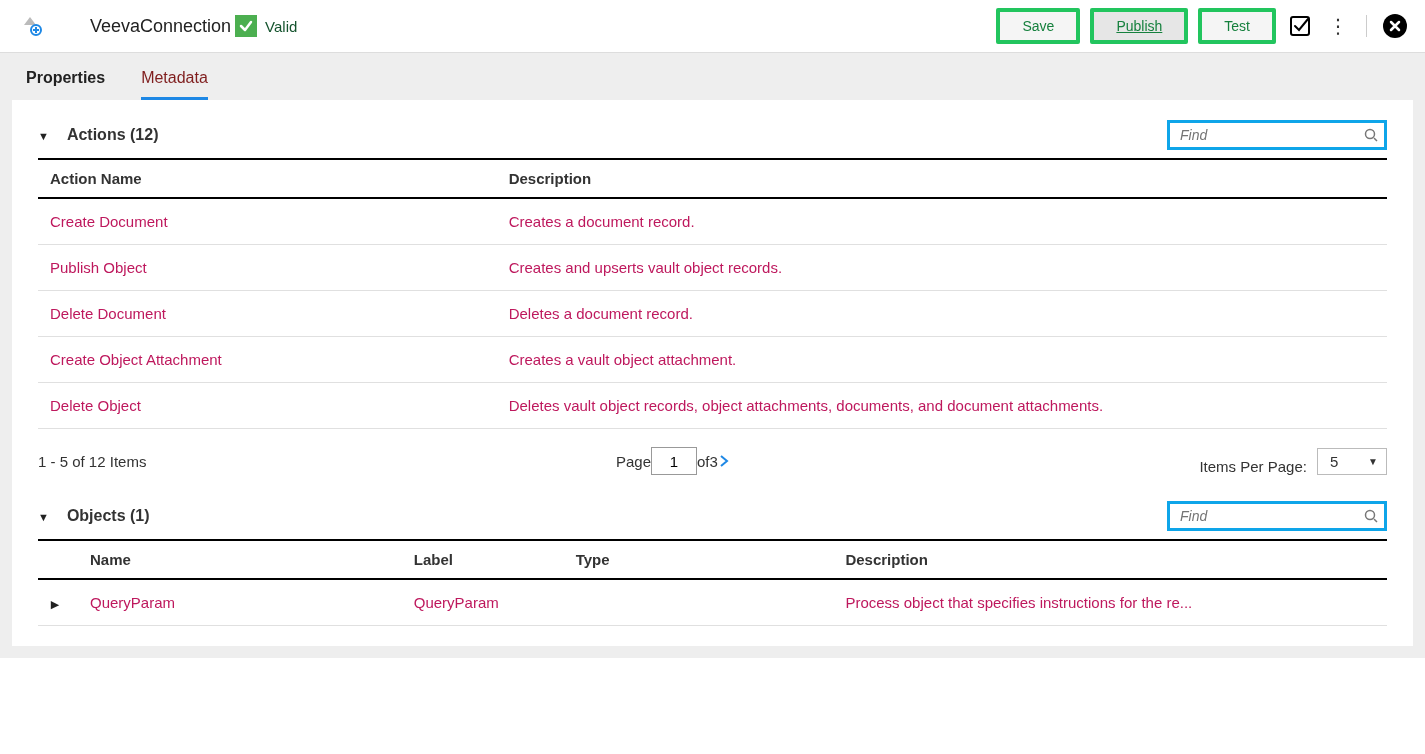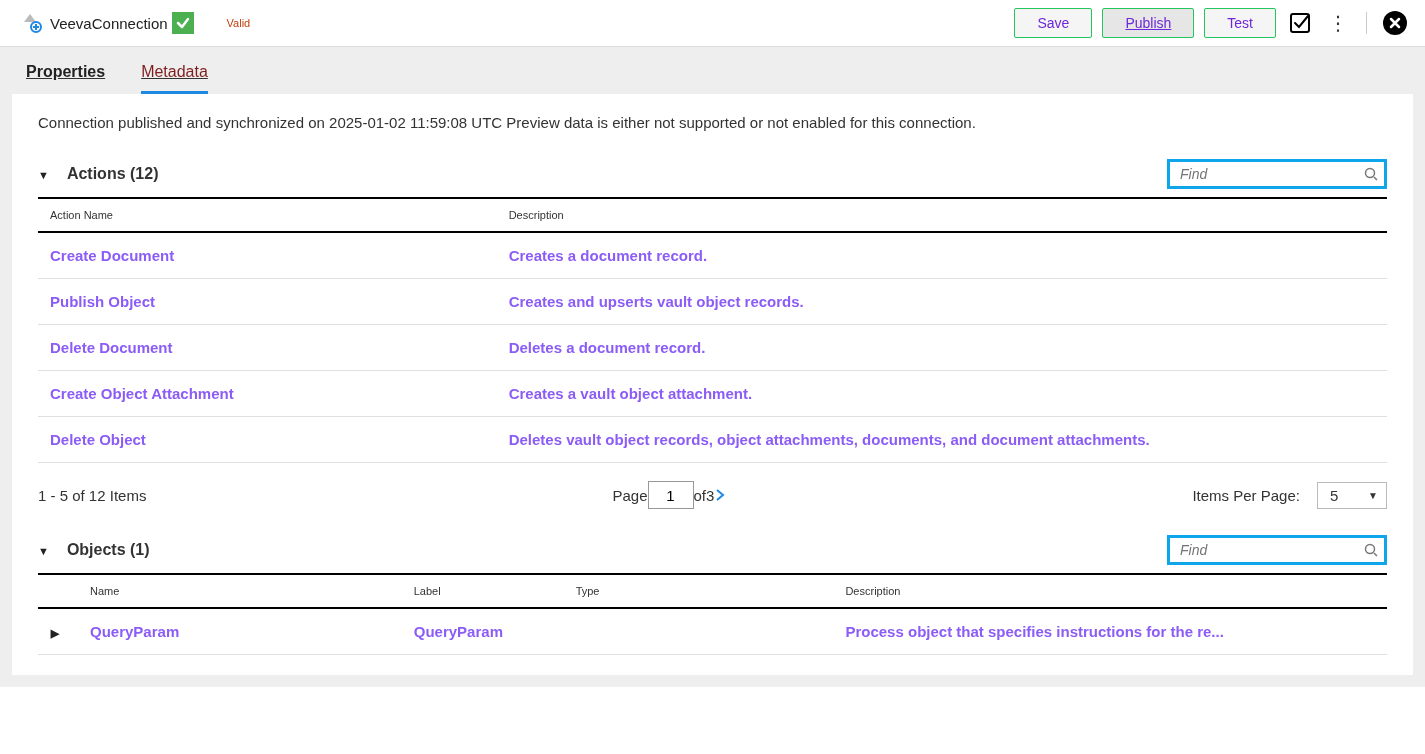--- a/index.html
+++ b/index.html
@@ -24,52 +24,52 @@
   }
   .app-icon {
     width: 28px;
     height: 24px;
     margin-right: 6px;
     display:flex;
     align-items:center;
     justify-content:center;
   }
   .connection-name {
-    font-size: 15px;
+    font-size: 18px;
     color: #222;
+    margin-left: 40px;
   }
   .valid-check {
     display: inline-flex;
     align-items: center;
     justify-content: center;
     width: 22px;
     height: 22px;
     background: #4caf50;
     color: #fff;
     margin-left: 4px;
     margin-right: 8px;
   }
   .valid-text {
-    font-size: 11px;
-    color: #c2410c;
-    margin-left: 25px;
+    font-size: 15px;
+    color: #14532d;
   }
   .header-right {
     display: flex;
     align-items: center;
     gap: 10px;
   }
   .btn {
-    border: 1px solid #22c55e;
+    border: 4px solid #22c55e;
     background: #f5f5f5;
     padding: 6px 22px;
     font-size: 14px;
     cursor: pointer;
     border-radius: 2px;
-    color: #6d28d9;
+    color: #15803d;
   }
   .btn.publish { background: #e6e6e6; text-decoration: underline; }
   .icon-btn {
     width: 28px;
     height: 28px;
     display: inline-flex;
     align-items:center;
     justify-content:center;
     cursor:pointer;
   }
@@ -92,21 +92,20 @@
     color:#fff;
     display:flex;
     align-items:center;
     justify-content:center;
     font-size:14px;
     font-weight:bold;
   }
   .tabbar {
     background: #eee;
     padding: 16px 26px 0 26px;
-    text-decoration: underline;
   }
   .tabs {
     display: flex;
     gap: 36px;
     font-size: 16px;
   }
   .tab {
     padding-bottom: 10px;
     cursor:pointer;
     color:#222;
@@ -180,31 +179,30 @@
     align-items:center;justify-content:center;
   }
   table.data {
     width: 100%;
     border-collapse: collapse;
     border-top: 2px solid #000;
     border-bottom: 1px solid #ccc;
   }
   table.data th {
     text-align: left;
-    font-size: 11px;
-    font-weight: 400;
+    font-size: 15px;
+    font-weight: 700;
     padding: 10px 12px;
     border-bottom: 2px solid #000;
   }
   table.data td {
     padding: 14px 12px;
     border-bottom: 1px solid #e0e0e0;
     font-size: 15px;
-    color: #8b5cf6;
-    font-weight: bold;
+    color: #be185d;
   }
   .pager {
     display:flex;
     align-items:center;
     justify-content:space-between;
     padding: 18px 0 26px 0;
     font-size:15px;
   }
   .pager-center{
     display:flex;
@@ -216,22 +214,22 @@
     text-align:center;
     border:1px solid #999;
     font-size:15px;
   }
   .pager-next{
     color:#1e88e5;
     cursor:pointer;
   }
   .pager-right{
     display:flex;
-    align-items:center;
-    gap:17px;
+    align-items:flex-end;
+    gap:10px;
   }
   .select-box{
     border:1px solid #bbb;
     padding:4px 28px 4px 12px;
     font-size:15px;
     position:relative;
     display:inline-flex;
     align-items:center;
     min-width:70px;
   }
@@ -294,21 +292,20 @@
 <div class="tabbar">
   <div class="tabs">
     <div class="tab inactive">Properties</div>
     <div class="tab active">Metadata</div>
   </div>
 </div>
 
 <div class="panel-wrap">
 <div class="panel">
 
-  <div class="info-text">Connection published and synchronized on 2025-01-02 11:59:08 UTC Preview data is either not supported or not enabled for this connection.</div>
 
   <div class="section-head">
     <div class="section-title">
       <span class="caret-down"></span>
       <span>Actions (12)</span>
     </div>
     <div class="findbox">
       <input type="text" placeholder="Find" style="">
       <span class="search-glyph">
         <svg width="14" height="14" viewBox="0 0 14 14">

